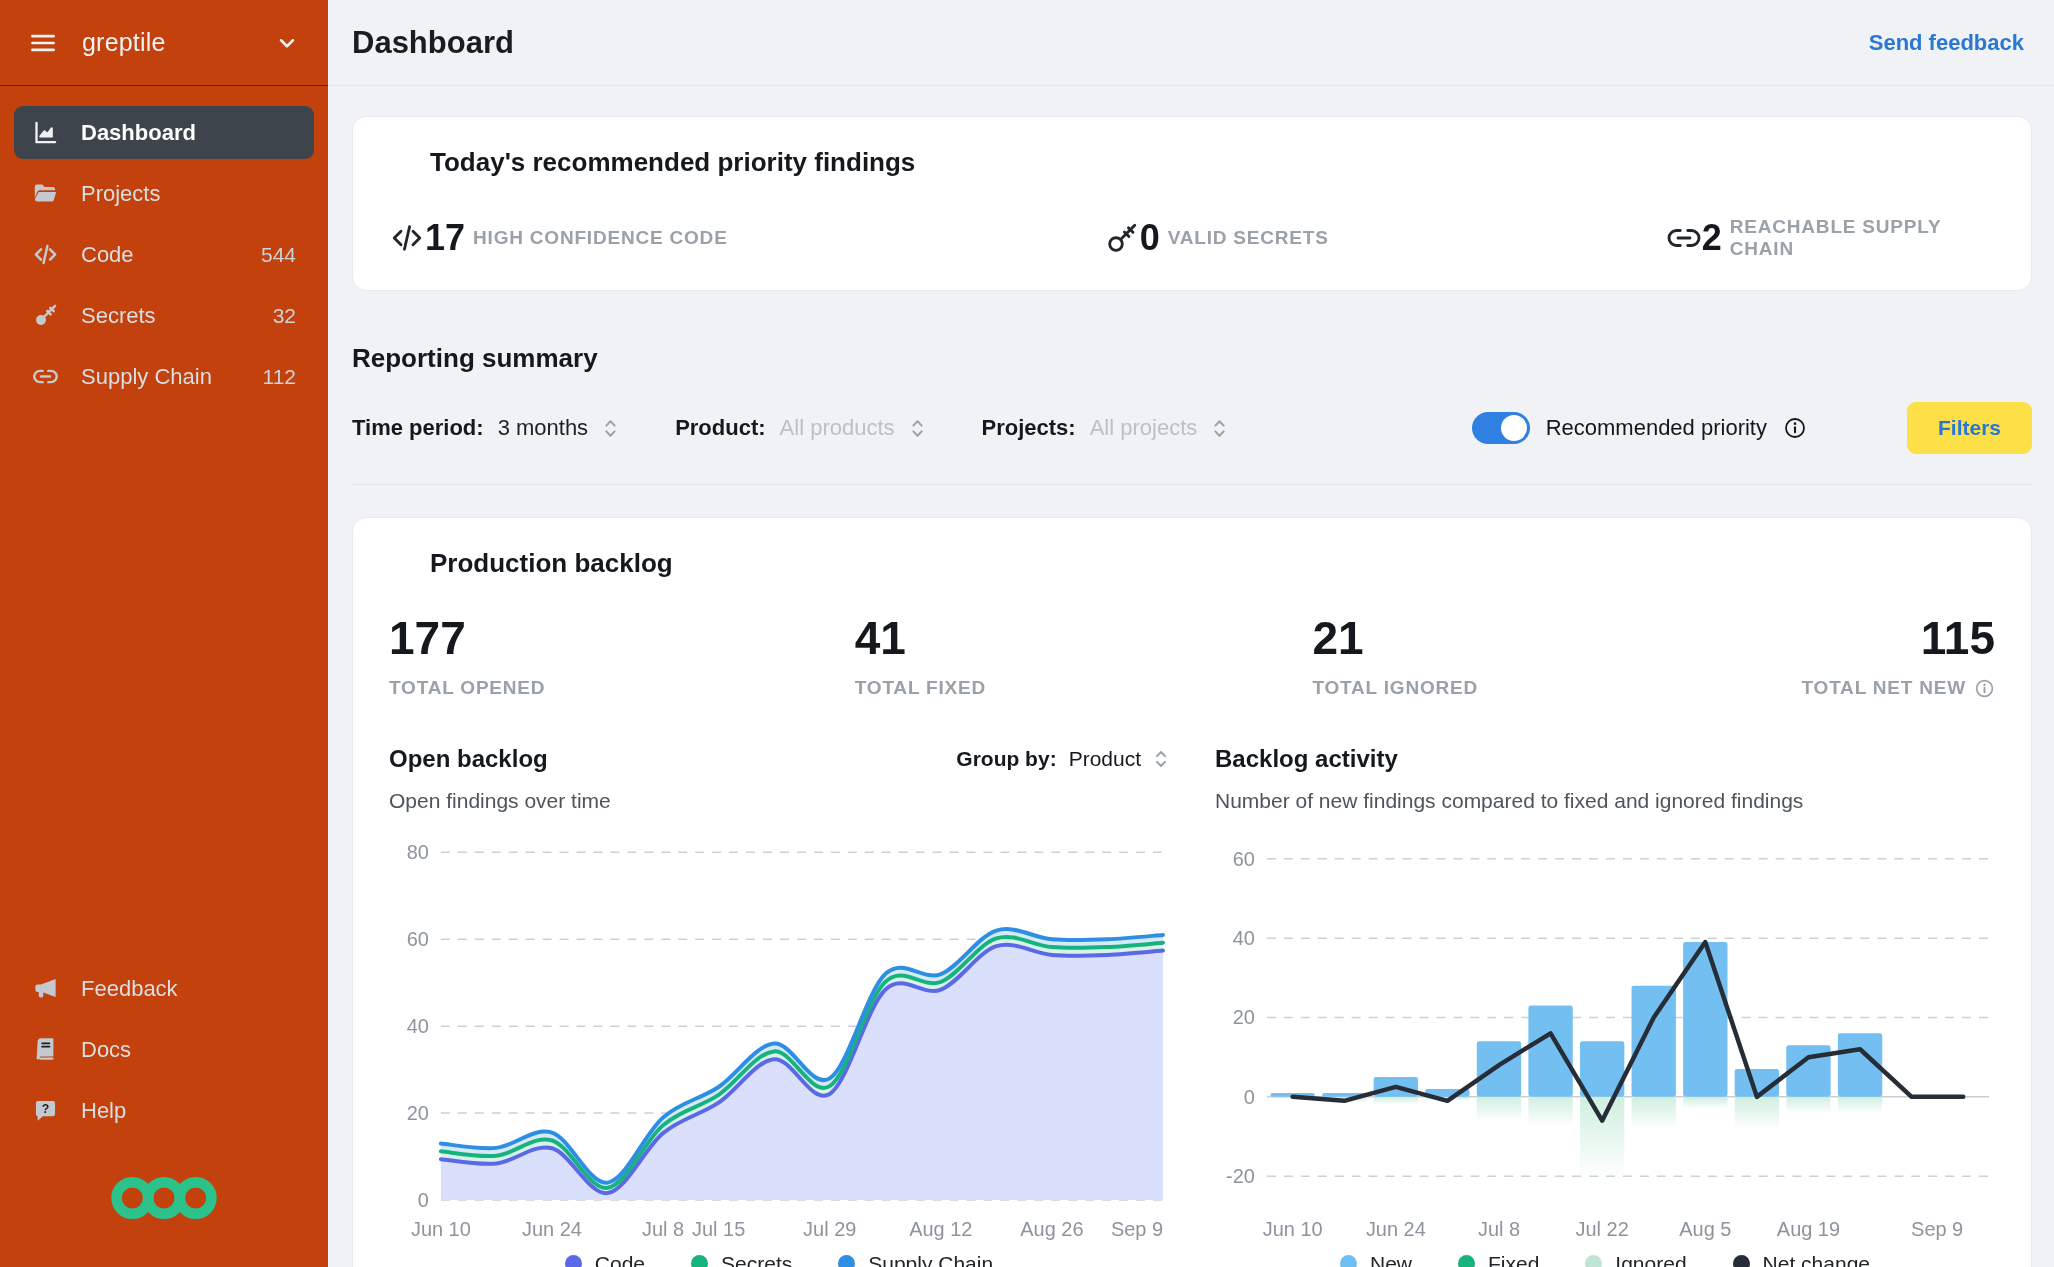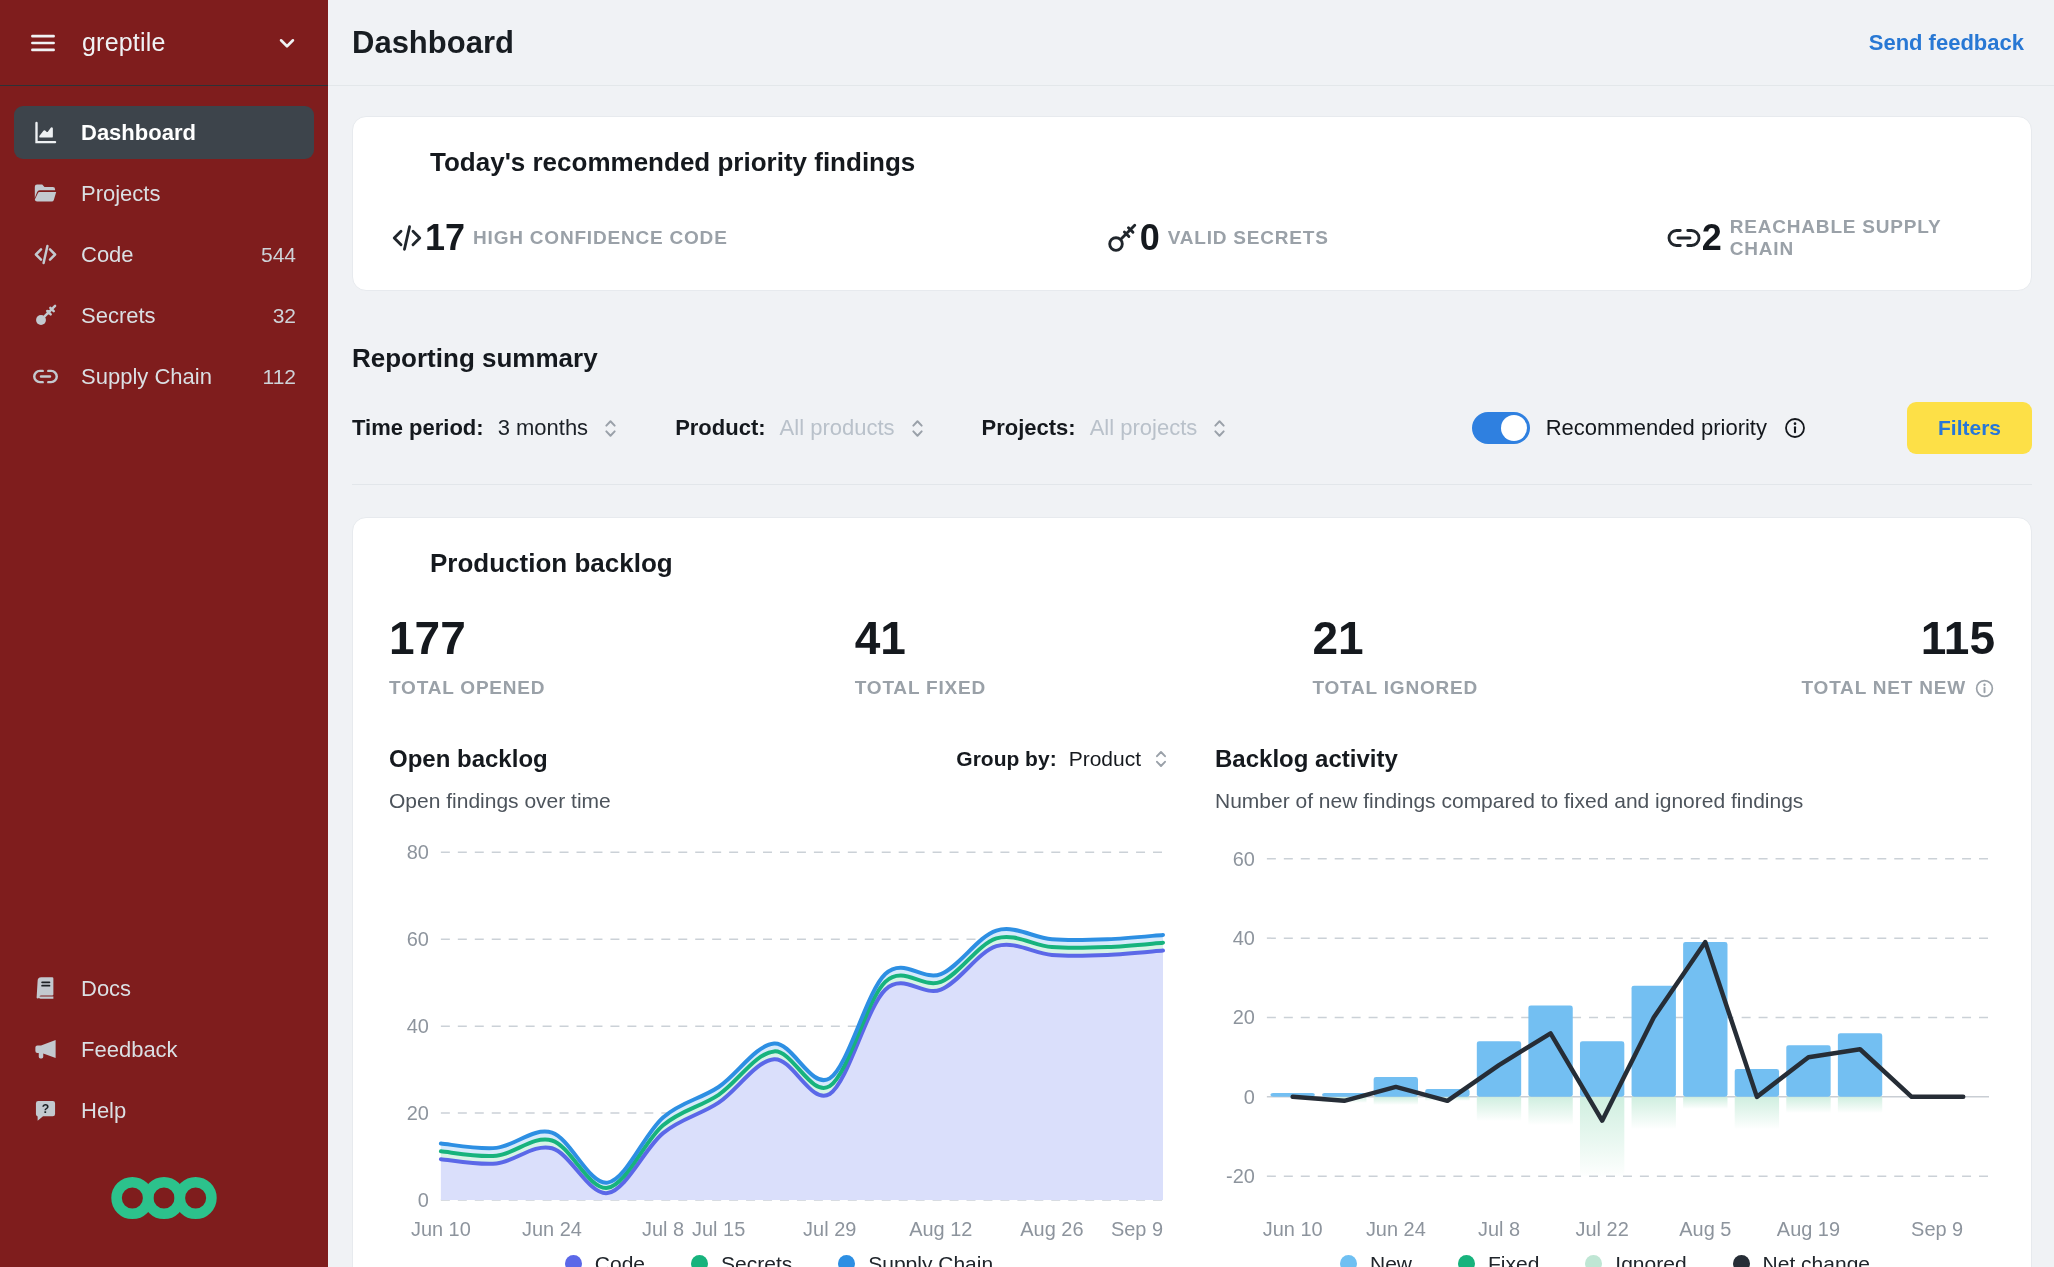--- a/index.html
+++ b/index.html
@@ -1,21 +1,21 @@
 <!DOCTYPE html>
 <html><head>
 <meta charset="utf-8">
 <title>Dashboard</title>
 <style>
   * { margin:0; padding:0; box-sizing:border-box; }
   html,body { width:2054px; height:1267px; overflow:hidden; }
   body { display:flex; font-family:"Liberation Sans","DejaVu Sans",sans-serif; background:#f0f2f5; color:#15191e; }
 
   
-  .sidebar { width:328px; min-width:328px; height:100%; background:#7f1d1d; display:flex; flex-direction:column; }
+  .sidebar { width:328px; min-width:328px; height:100%; background:#c2410c; display:flex; flex-direction:column; }
   .sb-header { height:86px; display:flex; align-items:center; gap:24px; padding:0 28px; border-bottom:1px solid #2c3237; color:#f0f2f4; cursor:pointer; }
   .sb-header .org { font-size:25px; letter-spacing:.2px; }
   .sb-header .chev { margin-left:auto; }
   .icon { display:inline-flex; align-items:center; justify-content:center; flex:none; }
   .icon svg { display:block; }
   nav { padding:20px 14px 0; }
   .nav-item { display:flex; align-items:center; gap:22px; padding:13px 18px; border-radius:9px; margin-bottom:8px; color:#dadfe3; font-size:22px; cursor:pointer; }
   .nav-item .nicon { color:#c3c9cf; }
   .nav-item.active { background:#3d444b; color:#ffffff; font-weight:bold; }
   .nav-item.active .nicon { color:#eef1f3; }
@@ -138,34 +138,34 @@
       </span>
       <span>Supply Chain</span>
       <span class="count">112</span>
     </div>
   </nav>
 
   <div class="sb-footer">
     <div class="nav-item">
       <span class="icon nicon">
         <svg width="27" height="27" viewBox="0 0 24 24" fill="currentColor">
+            <path d="M21 3.5 8 8.4H4.8a1.8 1.8 0 0 0-1.8 1.8v3.1a1.8 1.8 0 0 0 1.8 1.8H6v3.4A1.5 1.5 0 0 0 7.5 20h1A1.5 1.5 0 0 0 10 18.5v-2.9l11 4z"></path>
+          </svg>
+      </span>
+      <span>Feedback</span>
+    </div>
+    <div class="nav-item">
+      <span class="icon nicon">
+        <svg width="27" height="27" viewBox="0 0 24 24" fill="currentColor">
             <path d="M5 5.2A3.2 3.2 0 0 1 8.2 2H18a1 1 0 0 1 1 1v14.3a1 1 0 0 1-1 1H8a1.9 1.9 0 0 0-1.9 1.6 1 1 0 0 1-2 .1z"></path>
             <path d="M9 6.5h6.5M9 9.5h6.5" stroke="#1c2125" stroke-width="1.6" stroke-linecap="round" fill="none"></path>
             <path d="M5 18.5c0 1.4 1.1 2.5 2.5 2.5H19v-2H7.5"></path>
           </svg>
       </span>
       <span>Docs</span>
-    </div>
-    <div class="nav-item">
-      <span class="icon nicon">
-        <svg width="27" height="27" viewBox="0 0 24 24" fill="currentColor">
-            <path d="M21 3.5 8 8.4H4.8a1.8 1.8 0 0 0-1.8 1.8v3.1a1.8 1.8 0 0 0 1.8 1.8H6v3.4A1.5 1.5 0 0 0 7.5 20h1A1.5 1.5 0 0 0 10 18.5v-2.9l11 4z"></path>
-          </svg>
-      </span>
-      <span>Feedback</span>
     </div>
     <div class="nav-item">
       <span class="icon nicon">
         <svg width="27" height="27" viewBox="0 0 24 24">
             <path d="M3.5 5.5a2 2 0 0 1 2-2h13a2 2 0 0 1 2 2v9.5a2 2 0 0 1-2 2H9.8l-4.8 4v-4h-.5a2 2 0 0 1-1-1.7z" fill="currentColor"></path>
             <text x="12" y="14.6" text-anchor="middle" font-size="11" font-weight="bold" fill="#1c2125">?</text>
           </svg>
       </span>
       <span>Help</span>
     </div>

